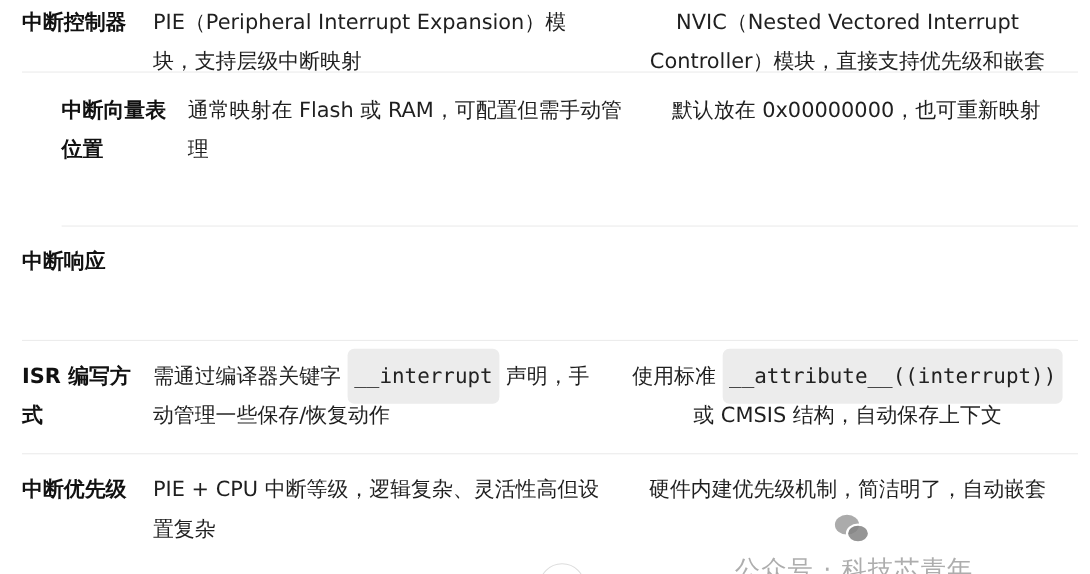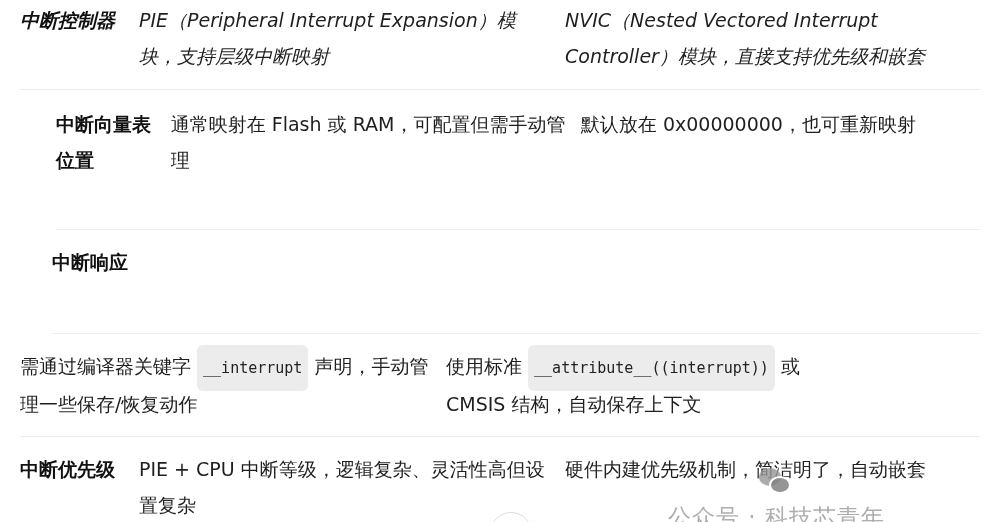--- a/index.html
+++ b/index.html
@@ -32,32 +32,32 @@
     line-height: 36px;
     box-sizing: border-box;
   }
   .c0 {
     width: 119px;
     font-weight: bold;
     color: #111;
     padding-right: 8px;
   }
   .c1 { width: 426px; padding-right: 14px; }
-  .c2 { width: 415px; padding-right: 4px; }
+  .c2 { width: 415px; padding-right: 4px; text-align: center; }
   .code {
     font-family: "DejaVu Sans Mono", "Liberation Mono", monospace;
-    font-size: 15px;
+    font-size: 19px;
     background: #ececec;
     border-radius: 6px;
     padding: 14px 6px;
     color: #222;
   }
-  .r0 { height: 90px; padding-top: 2px; font-style: italic; }
+  .r0 { height: 66px; padding-top: 2px; }
   .r1 { height: 140px; padding-top: 16px; margin-left: 36px; }
-  .r2 { height: 104px; padding-top: 14px; margin-left: 32px; }
+  .r2 { height: 104px; padding-top: 14px; }
   .r3 { height: 103px; padding-top: 14px; }
   .r4 { height: 90px; padding-top: 14px; }
 
   .watermark {
     position: absolute;
     left: 668px;
     top: 468px;
     display: flex;
     align-items: center;
     gap: 8px;
@@ -110,20 +110,21 @@
     <div class="cell c0">中断向量表位置</div>
     <div class="cell c1">通常映射在 Flash 或 RAM，可配置但需手动管理</div>
     <div class="cell c2">默认放在 0x00000000，也可重新映射</div>
   </div>
 
   <div class="row r2">
     <div class="cell c0">中断响应</div>
   </div>
 
   <div class="row r3">
+    <div class="cell c0">ISR 编写方式</div>
     <div class="cell c1"><span>需通过编译器关键字 </span><code class="code">__interrupt</code><span> 声明，手动管理一些保存/恢复动作</span></div>
     <div class="cell c2"><span>使用标准 </span><code class="code">__attribute__((interrupt))</code><span> 或 CMSIS 结构，自动保存上下文</span></div>
   </div>
 
   <div class="row r4">
     <div class="cell c0">中断优先级</div>
     <div class="cell c1">PIE + CPU 中断等级，逻辑复杂、灵活性高但设置复杂</div>
     <div class="cell c2">硬件内建优先级机制，简洁明了，自动嵌套</div>
   </div>
 

